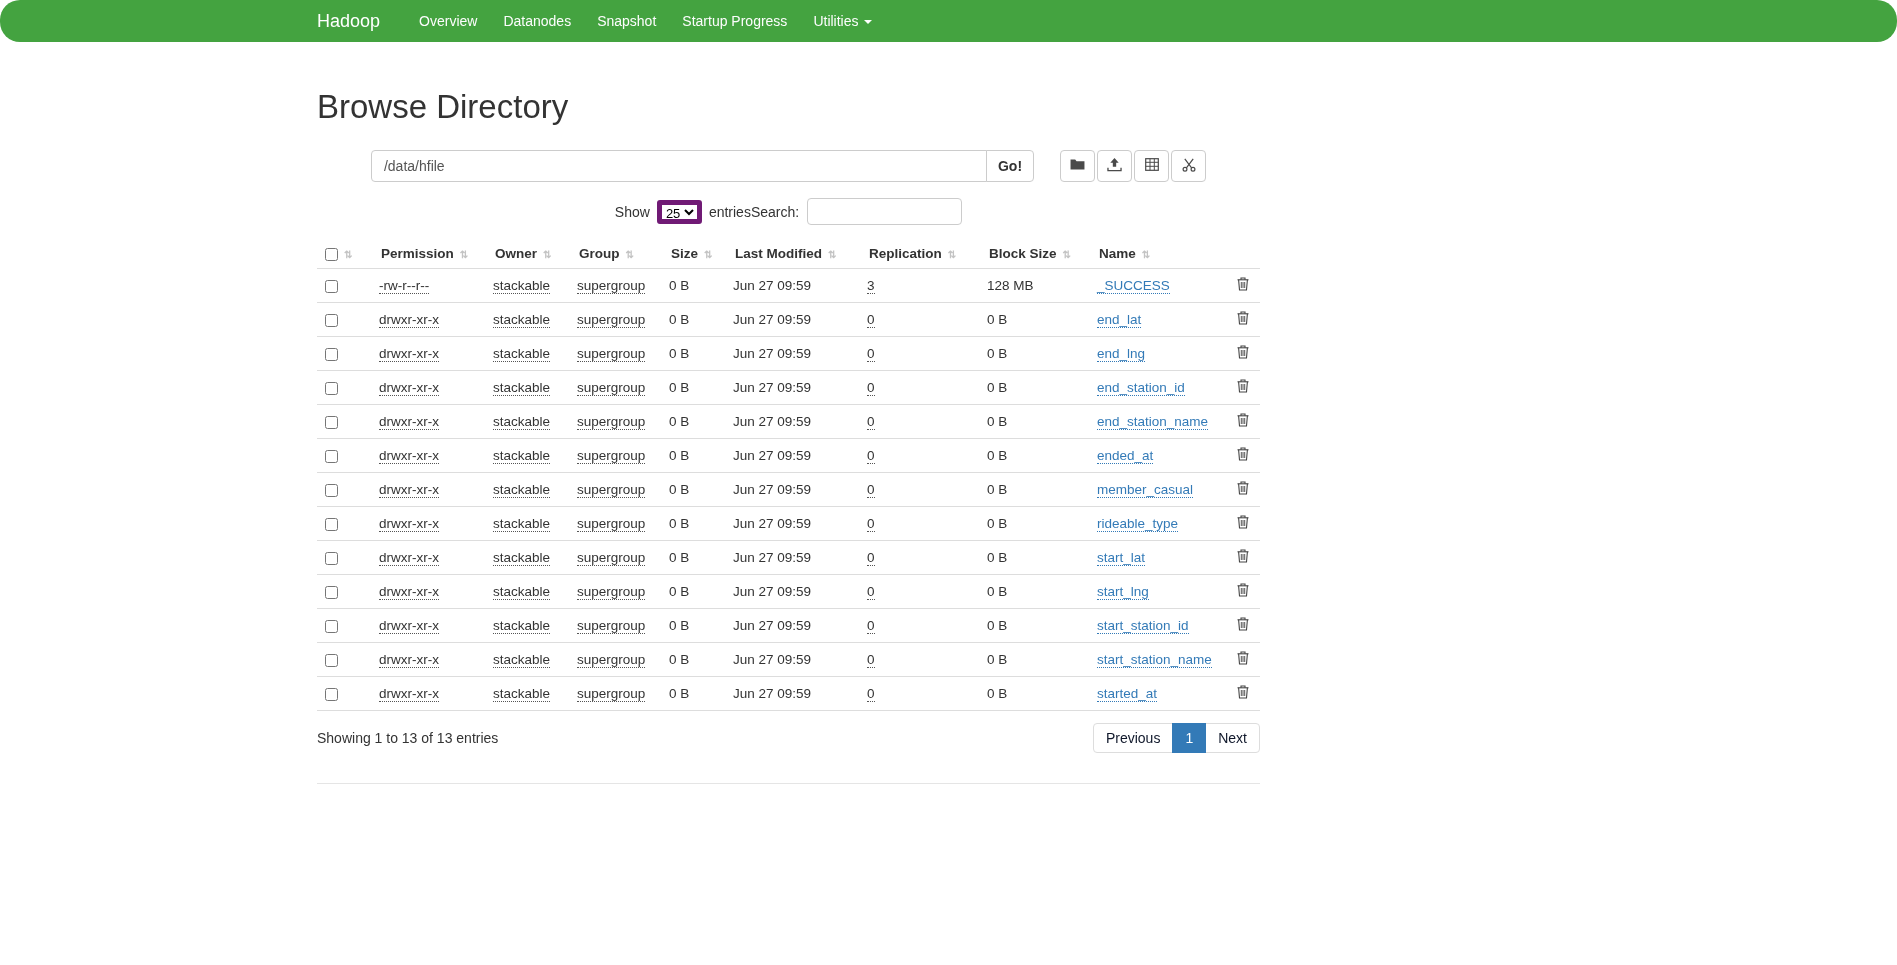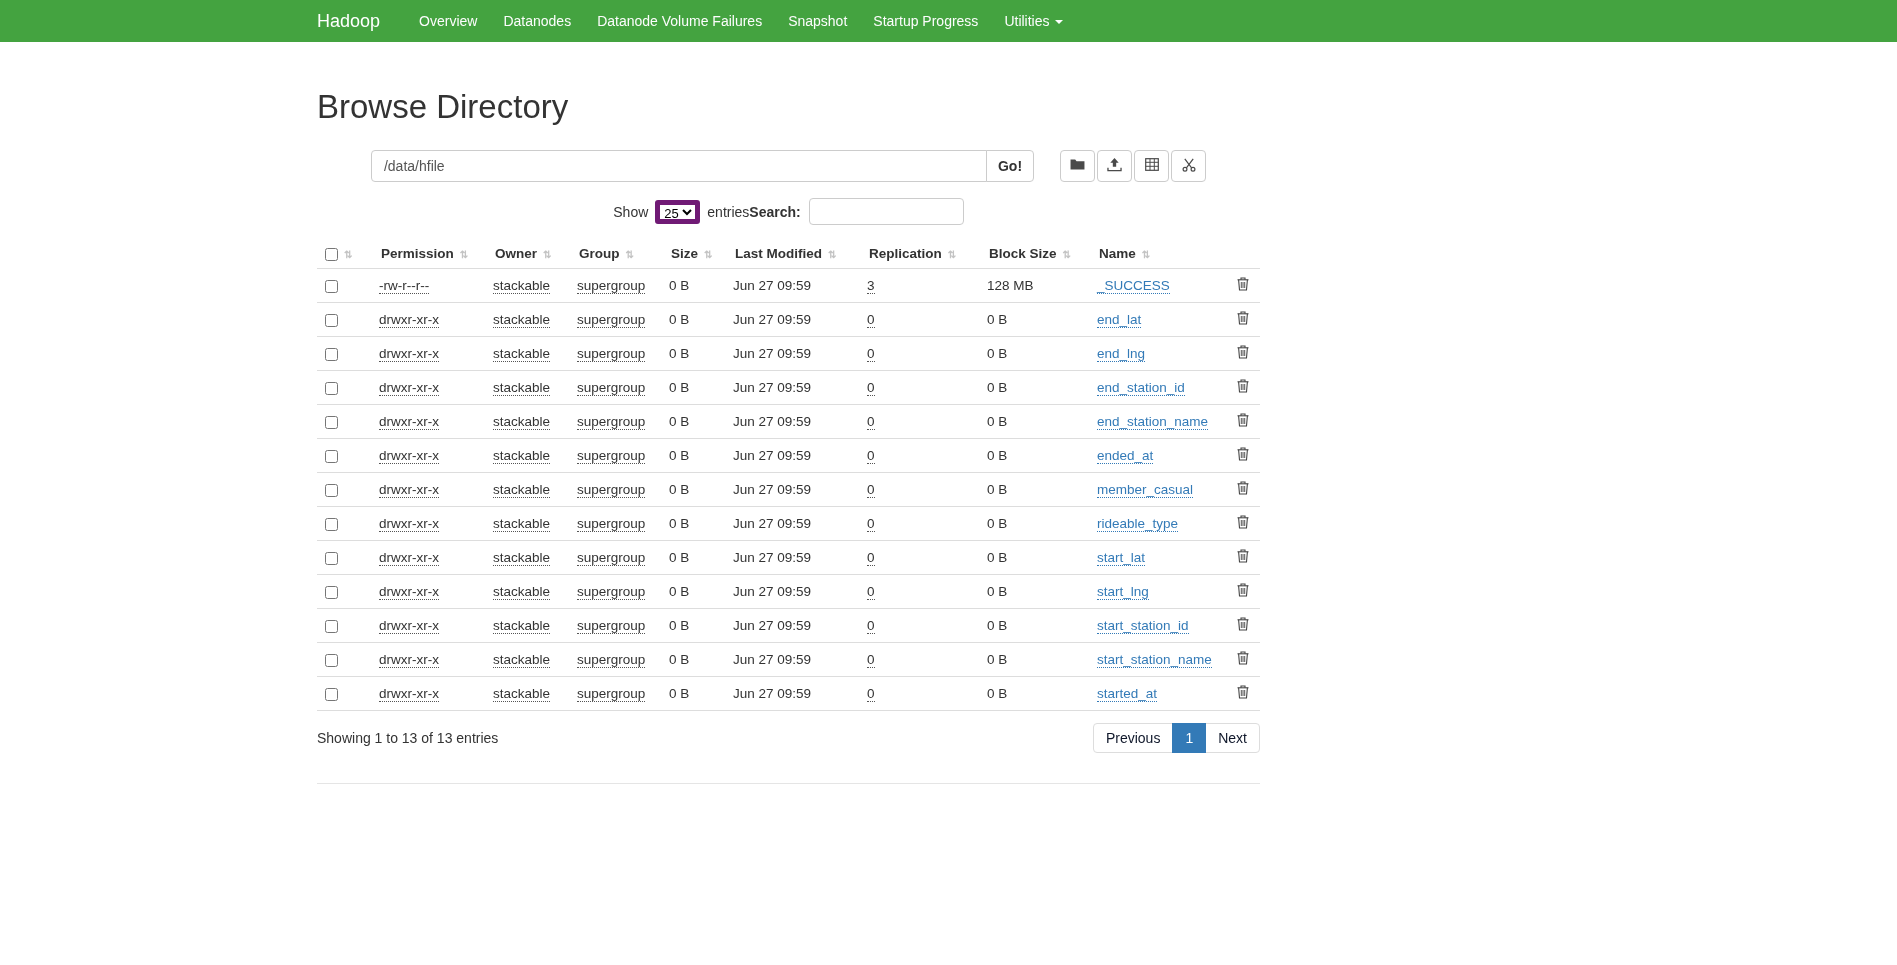--- a/index.html
+++ b/index.html
@@ -6,41 +6,41 @@
   html,body { margin:0; padding:0; }
   body {
     font-family: "Liberation Sans", sans-serif;
     font-size: 14px;
     color: #333;
     background: #fff;
     min-width: 1897px;
     min-height: 965px;
   }
   
-  .navbar { background:#44a340; height:42px; width:100%; }
+  .navbar { background:#44a340; height:42px; width:100%;border-radius:20px; }
   .nav-inner { margin-left:317px; display:flex; align-items:center; height:42px; }
   .brand { color:#fff; font-size:18px; margin-right:26px; text-decoration:none; }
   .nav-link { color:#fdfdfd; font-size:14px; padding:0 13px; line-height:42px; text-decoration:none; display:inline-block; }
   .caret { display:inline-block; width:0; height:0; border-top:4px solid #fff; border-left:4px solid transparent; border-right:4px solid transparent; margin-left:5px; vertical-align:middle; }
   
   .container { width:943px; margin-left:317px; }
   h1 { font-size:33px; font-weight:400; margin:46px 0 24px; color:#333; }
   
   .path-row { display:flex; align-items:flex-start;justify-content:center; }
   .input-group { display:flex; }
   .path-input { width:616px; height:32px; padding:6px 12px; border:1px solid #ccc; border-radius:4px 0 0 4px; font-size:14px; color:#555; outline:none; }
   .go-btn { height:32px; padding:5px 11px; border:1px solid #ccc; margin-left:-1px; background:#fff; border-radius:0 4px 4px 0; font-size:14px; font-weight:700; color:#333; cursor:pointer; font-family:inherit; }
   .icon-buttons { margin-left:26px; display:flex; gap:2px; }
   .icon-btn { width:35px; height:32px; background:#fff; border:1px solid #ccc; border-radius:4px; display:flex; align-items:center; justify-content:center; cursor:pointer; padding:0; }
   
   .controls-row { display:flex; justify-content:center; align-items:center; margin-top:16px; }
   .length-control { display:flex; align-items:center; gap:7px; font-size:14px; }
   .page-size-select { height:24px; border:5px solid #701a75; border-radius:3px; font-size:13px; font-family:inherit; background:#fff; }
   .search-control { display:flex; align-items:center; gap:8px; font-size:14px; font-weight:700; }
-  .search-control label { font-weight:700; }
+  .search-control label { font-weight:400; }
   .search-input { width:155px; height:27px; border:1px solid #ccc; border-radius:4px; padding:3px 8px; font-size:13px; outline:none; }
   
   table { width:100%; border-collapse:collapse; margin-top:14px; font-size:13.5px; border-bottom:1px solid #ddd; }
   th { text-align:left; padding:7px 6px; border-bottom:1px solid #ddd; font-size:13.5px; cursor:pointer; white-space:nowrap; }
   td { padding:8px 6px; border-top:1px solid #ddd; white-space:nowrap; }
   .col-check th, td.check-cell { padding-left:8px; }
   .sort { color:#c3c3c3; font-size:10px; margin-left:6px; letter-spacing:-1px; }
   .dotted { border-bottom:1px dotted #555; cursor:help; }
   .name-link { color:#337ab7; text-decoration:none; border-bottom:1px dotted #337ab7; }
   .trash-btn { background:none; border:0; padding:0 4px; cursor:pointer; }
@@ -57,21 +57,20 @@
   .footer-text { font-size:14px; margin:0 0 40px; }
 </style>
 </head>
 <body>
 
 <nav class="navbar">
   <div class="nav-inner">
     <a class="brand" href="#">Hadoop</a>
     <a class="nav-link" href="#">Overview</a>
     <a class="nav-link" href="#">Datanodes</a>
-    <a class="nav-link" href="#">Datanode Volume Failures</a>
     <a class="nav-link" href="#">Snapshot</a>
     <a class="nav-link" href="#">Startup Progress</a>
     <a class="nav-link" href="#"><span>Utilities</span><span class="caret"></span></a>
   </div>
 </nav>
 
 <main class="container">
   <h1>Browse Directory</h1>
 
   <div class="path-row">

